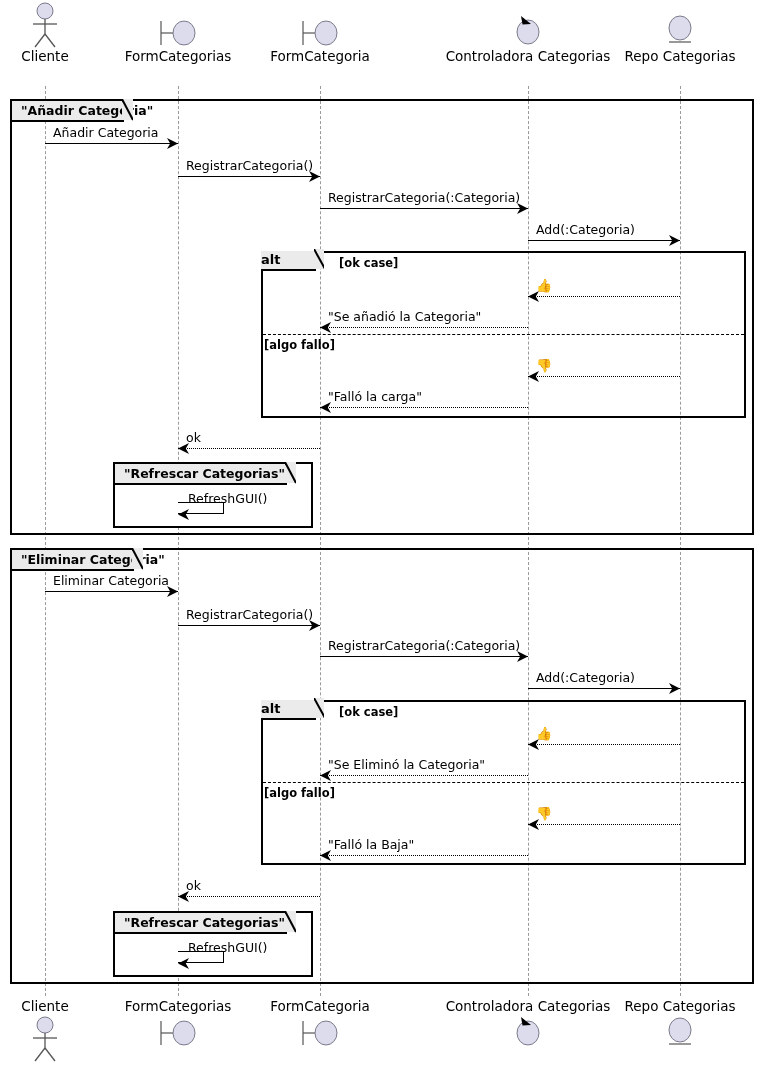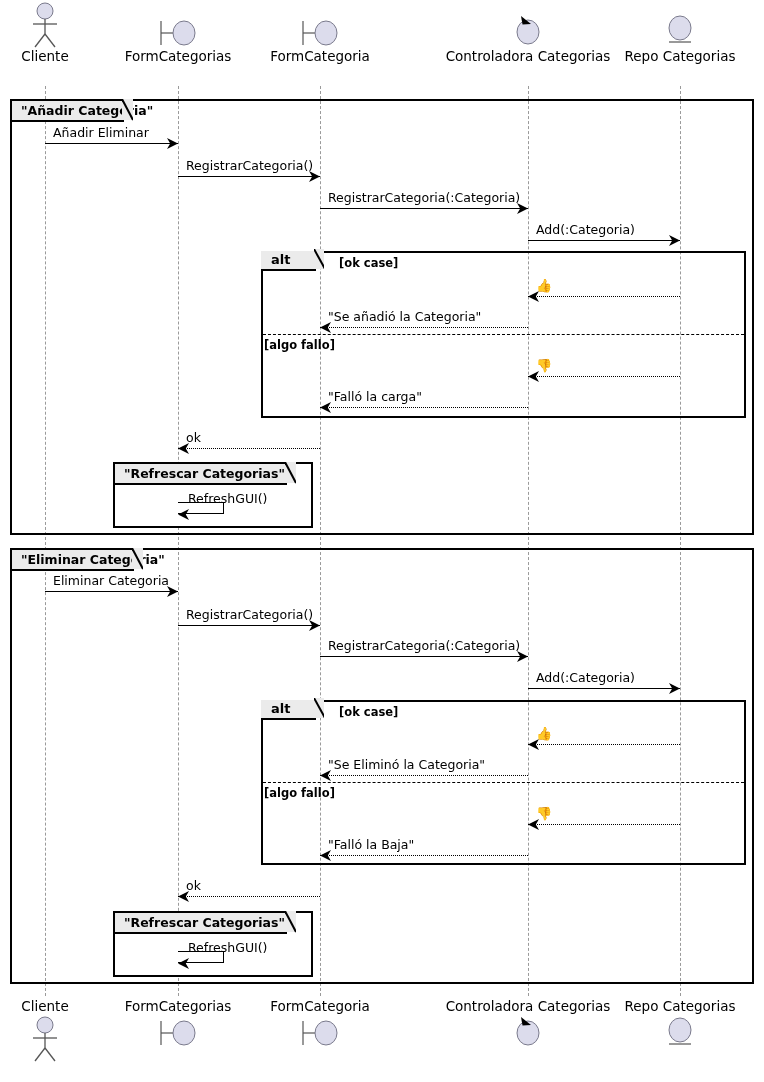--- a/index.html
+++ b/index.html
@@ -86,21 +86,21 @@
     position:absolute;
     top:0;left:0;
     height:20px;
     background:#ebebeb;
     border-right:2px solid #000;
     border-bottom:2px solid #000;
     box-sizing:border-box;
     font-weight:bold;
     font-size:13px;
     line-height:18px;
-    padding:0 10px;
+    padding:0 0;
     white-space:nowrap;
   }
   .alt-tag .notch{
     position:absolute;right:-10px;top:-2px;width:10px;height:22px;overflow:hidden;
   }
   .guard{
     position:absolute;
     font-size:11.5px;
     font-weight:bold;
     white-space:nowrap;
@@ -336,21 +336,21 @@
       </div>
     </div>
 
   <div id="messages-layer">
       <div class="msg-line" style="left: 45px; top: 143px; width: 133px;"></div>
       <div class="arrowhead" style="top: 138px; left: 167px;">
         <svg width="11" height="11" viewBox="0 0 11 11">
           <path d="M0 0 L11 5.5 L0 11 L3.2 5.5 Z" fill="#000"></path>
         </svg>
       </div>
-      <div class="msg-label" style="top: 126px; left: 53px;">Añadir Eliminar</div>
+      <div class="msg-label" style="top: 126px; left: 53px;">Añadir Categoria</div>
       <div class="msg-line" style="left: 178px; top: 176px; width: 142px;"></div>
       <div class="arrowhead" style="top: 171px; left: 309px;">
         <svg width="11" height="11" viewBox="0 0 11 11">
           <path d="M0 0 L11 5.5 L0 11 L3.2 5.5 Z" fill="#000"></path>
         </svg>
       </div>
       <div class="msg-label" style="top: 159px; left: 186px;">RegistrarCategoria()</div>
       <div class="msg-line" style="left: 320px; top: 208px; width: 208px;"></div>
       <div class="arrowhead" style="top: 203px; left: 517px;">
         <svg width="11" height="11" viewBox="0 0 11 11">

